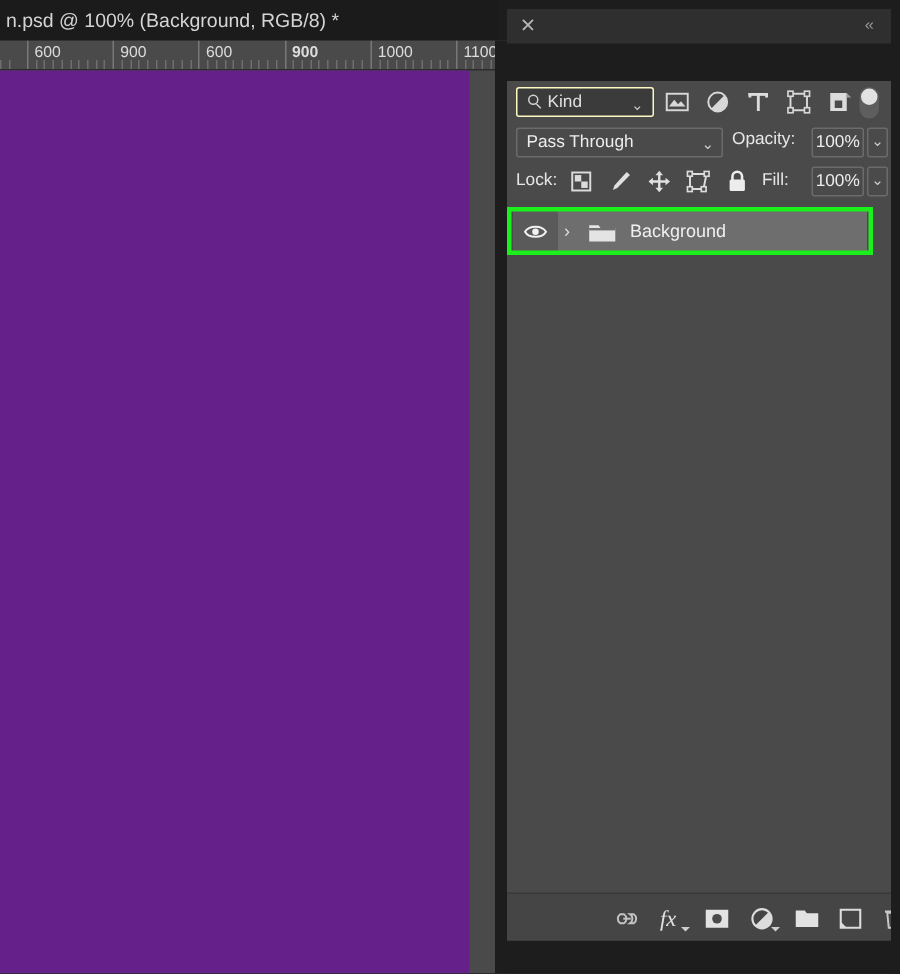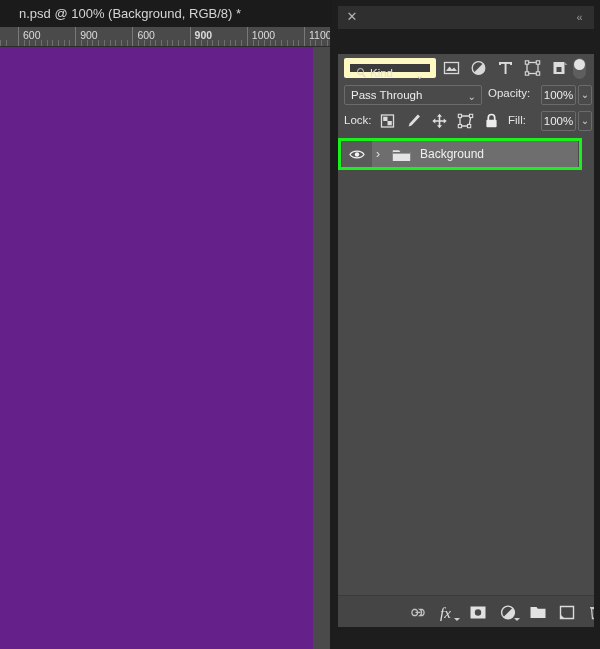--- a/index.html
+++ b/index.html
@@ -9,21 +9,21 @@
     font-family: "Liberation Sans", sans-serif;
     overflow: hidden;
   }
   #app { position: relative; width: 600px; height: 649px; background: #1d1d1d; }
 
   
   #doc-area { position: absolute; left: 0; top: 0; width: 338px; height: 649px; background: #1d1d1d; }
   #doc-titlebar {
     position: absolute; left: 0; top: 0; width: 332px; height: 27px;
     background: #1b1b1b; color: #d5d5d5;
-    font-size: 13px; line-height: 27px; padding-left: 19px; white-space: nowrap; overflow: hidden;
+    font-size: 13px; line-height: 27px; padding-left: 4px; white-space: nowrap; overflow: hidden;
   }
   #ruler-h {
     position: absolute; left: 0; top: 27px; width: 338px; height: 20px;
     background: #4a4a4a; border-bottom: 1px solid #2b2b2b; overflow: hidden;
   }
   .ruler-tick { position: absolute; top: 0; width: 1px; height: 20px; background: #787878; }
   .ruler-minor { position: absolute; top: 13px; width: 1px; height: 6px; background: #6e6e6e; }
   .ruler-label {
     position: absolute; top: 2px; font-size: 10.5px; color: #dcdcdc;
     padding-left: 5px; white-space: nowrap;
@@ -63,21 +63,21 @@
   #panel-menu i { display: block; height: 1.6px; background: #b8b8b8; margin-bottom: 2px; }
 
   #panel-body {
     position: absolute; left: 0; top: 54px; width: 256px; height: 573px; background: #4a4a4a;
   }
 
   
   #filter-row { position: absolute; left: 0; top: 0; width: 256px; height: 28px; }
   #kind-select {
     position: absolute; left: 6px; top: 4px; width: 92px; height: 20px;
-    background: #3b3b3b; border: 6px solid #fef9c3; border-radius: 2px;
+    background: #3b3b3b; border: 1px solid #fef9c3; border-radius: 2px;
     color: #e0e0e0; font-size: 11.5px; line-height: 18px;
   }
   #kind-magnifier { position: absolute; left: 7px; top: 4px; width: 10px; height: 10px; }
   #kind-magnifier .glass { position: absolute; left: 0; top: 0; width: 7px; height: 7px; border: 1.3px solid #d2d2d2; border-radius: 50%; }
   #kind-magnifier .handle { position: absolute; left: 6px; top: 6px; width: 4px; height: 1.3px; background: #d2d2d2; transform: rotate(45deg); transform-origin: 0 0; }
   #kind-label { position: absolute; left: 20px; top: 0; }
   #kind-caret { position: absolute; right: 6px; top: 3px; color: #c8c8c8; font-size: 10px; }
 
   .filter-icon {
     position: absolute; top: 5px; width: 19px; height: 18px;

